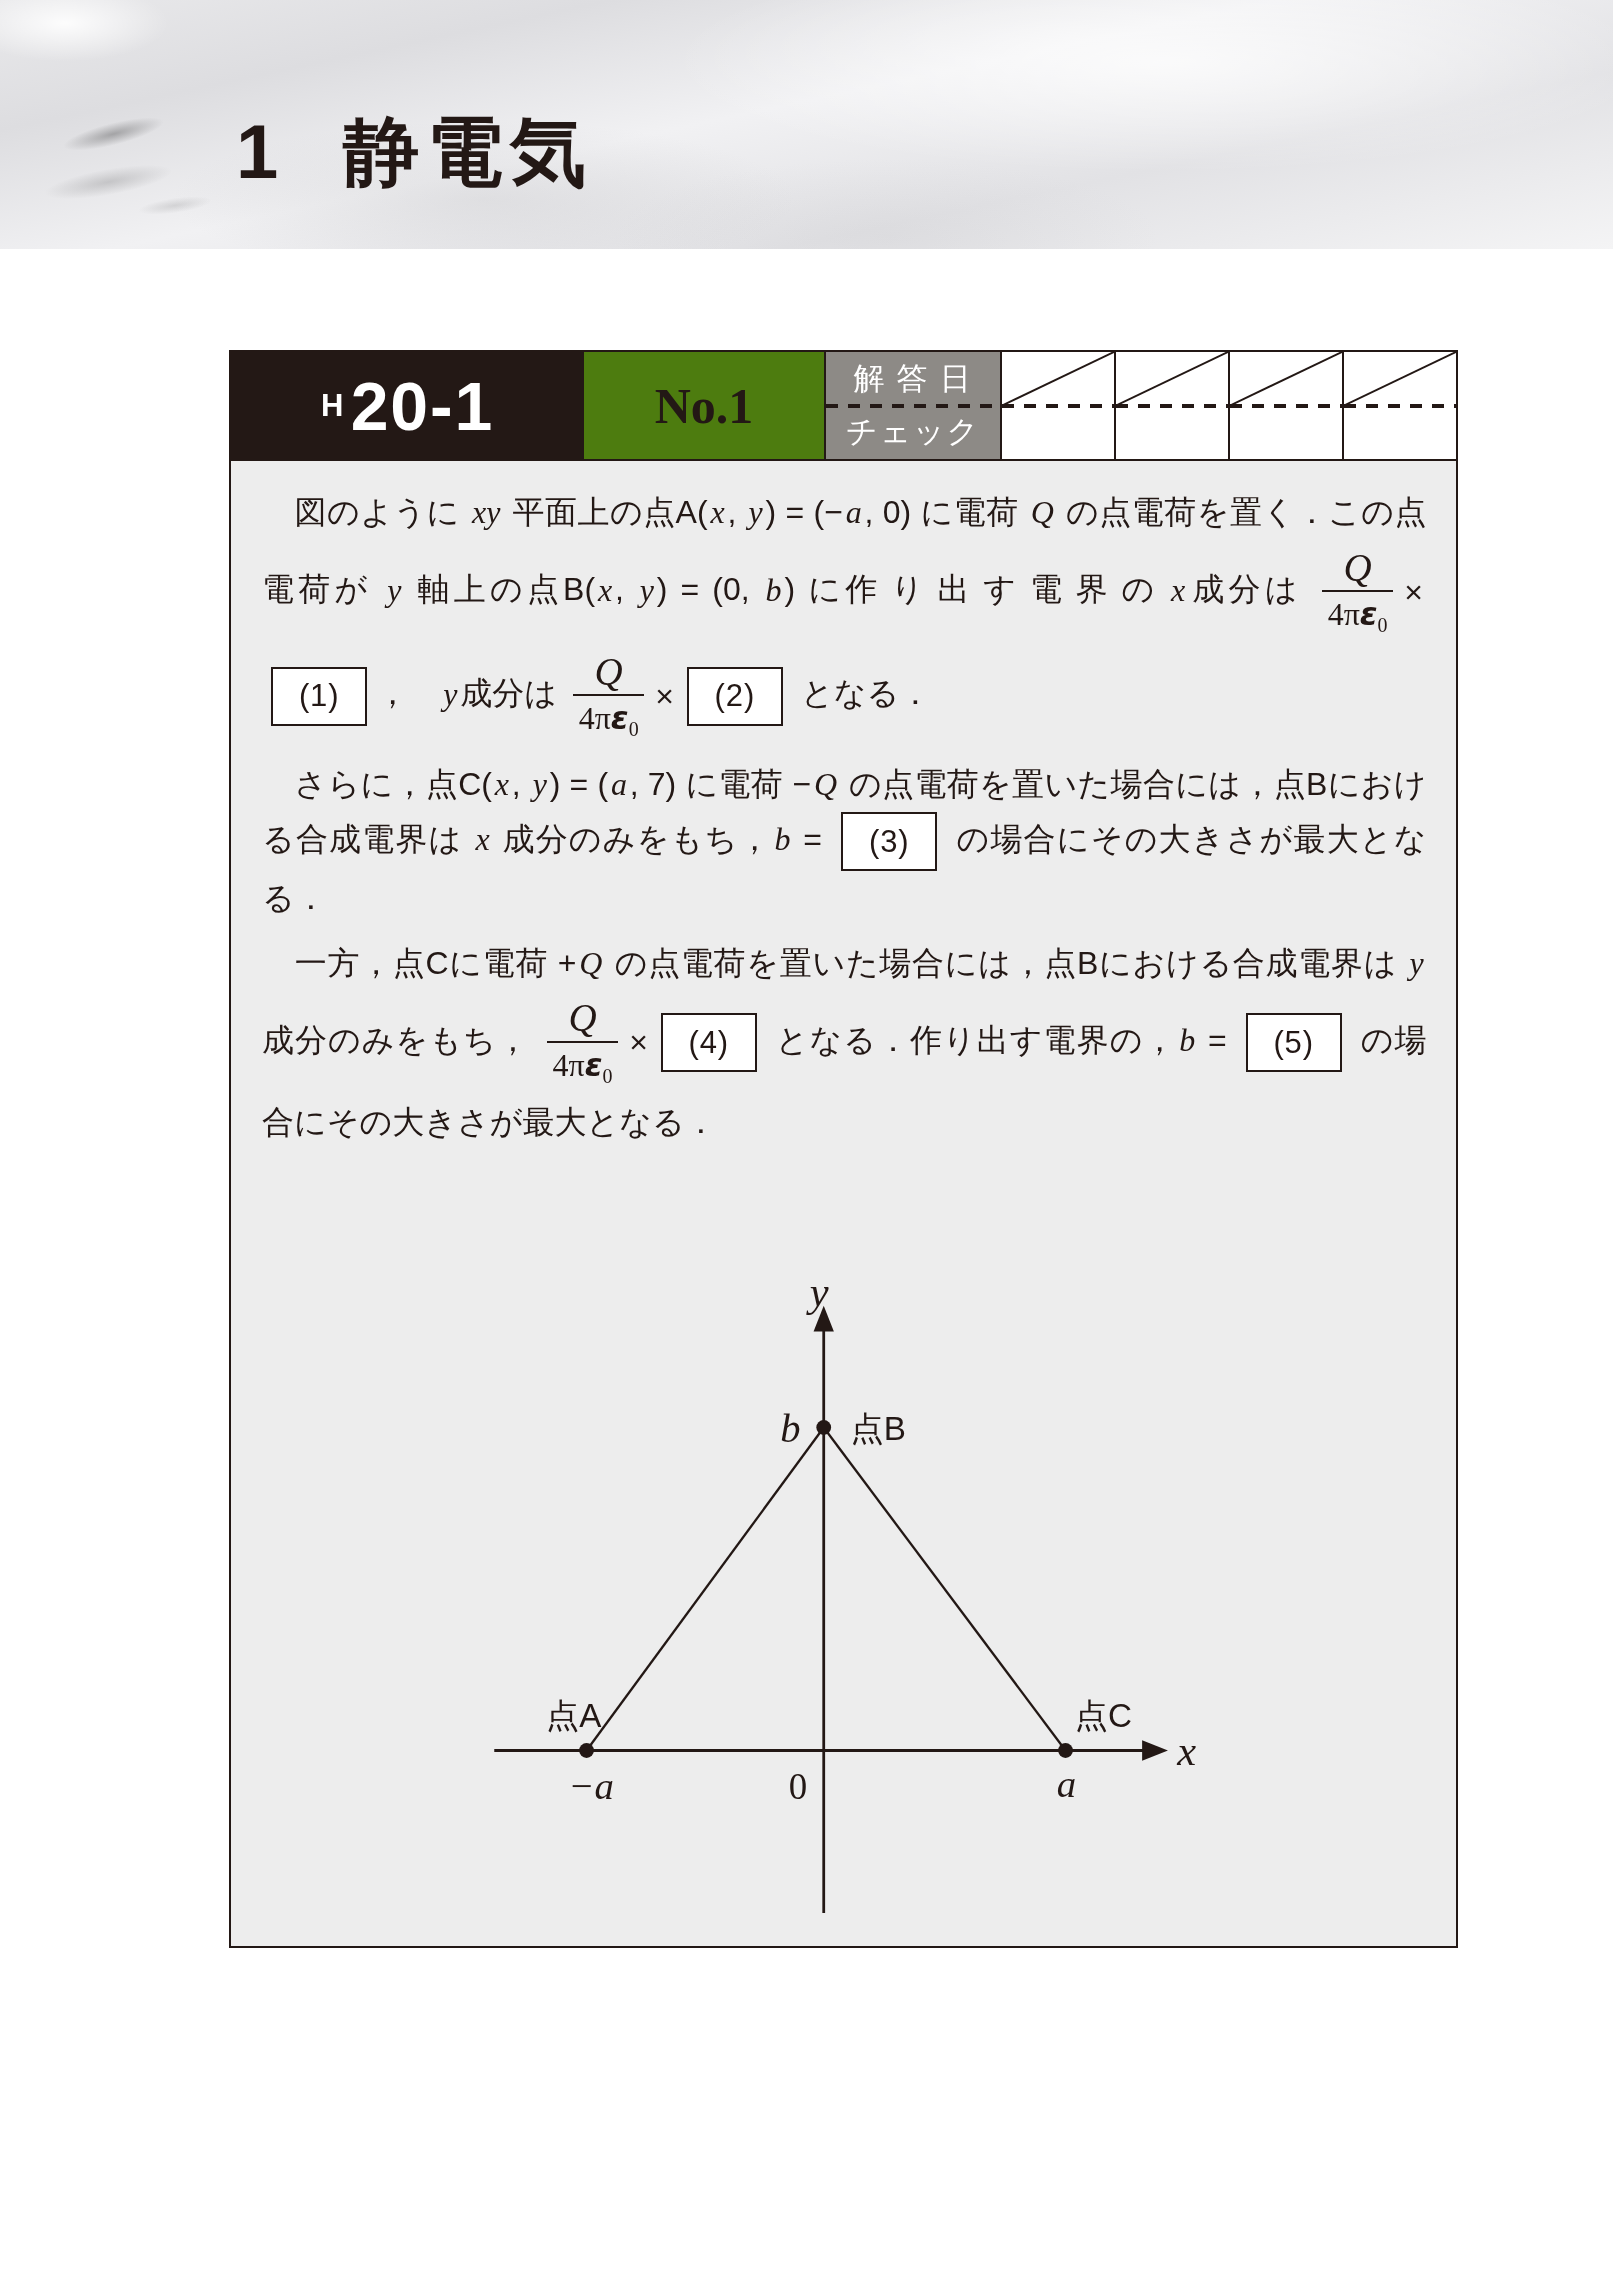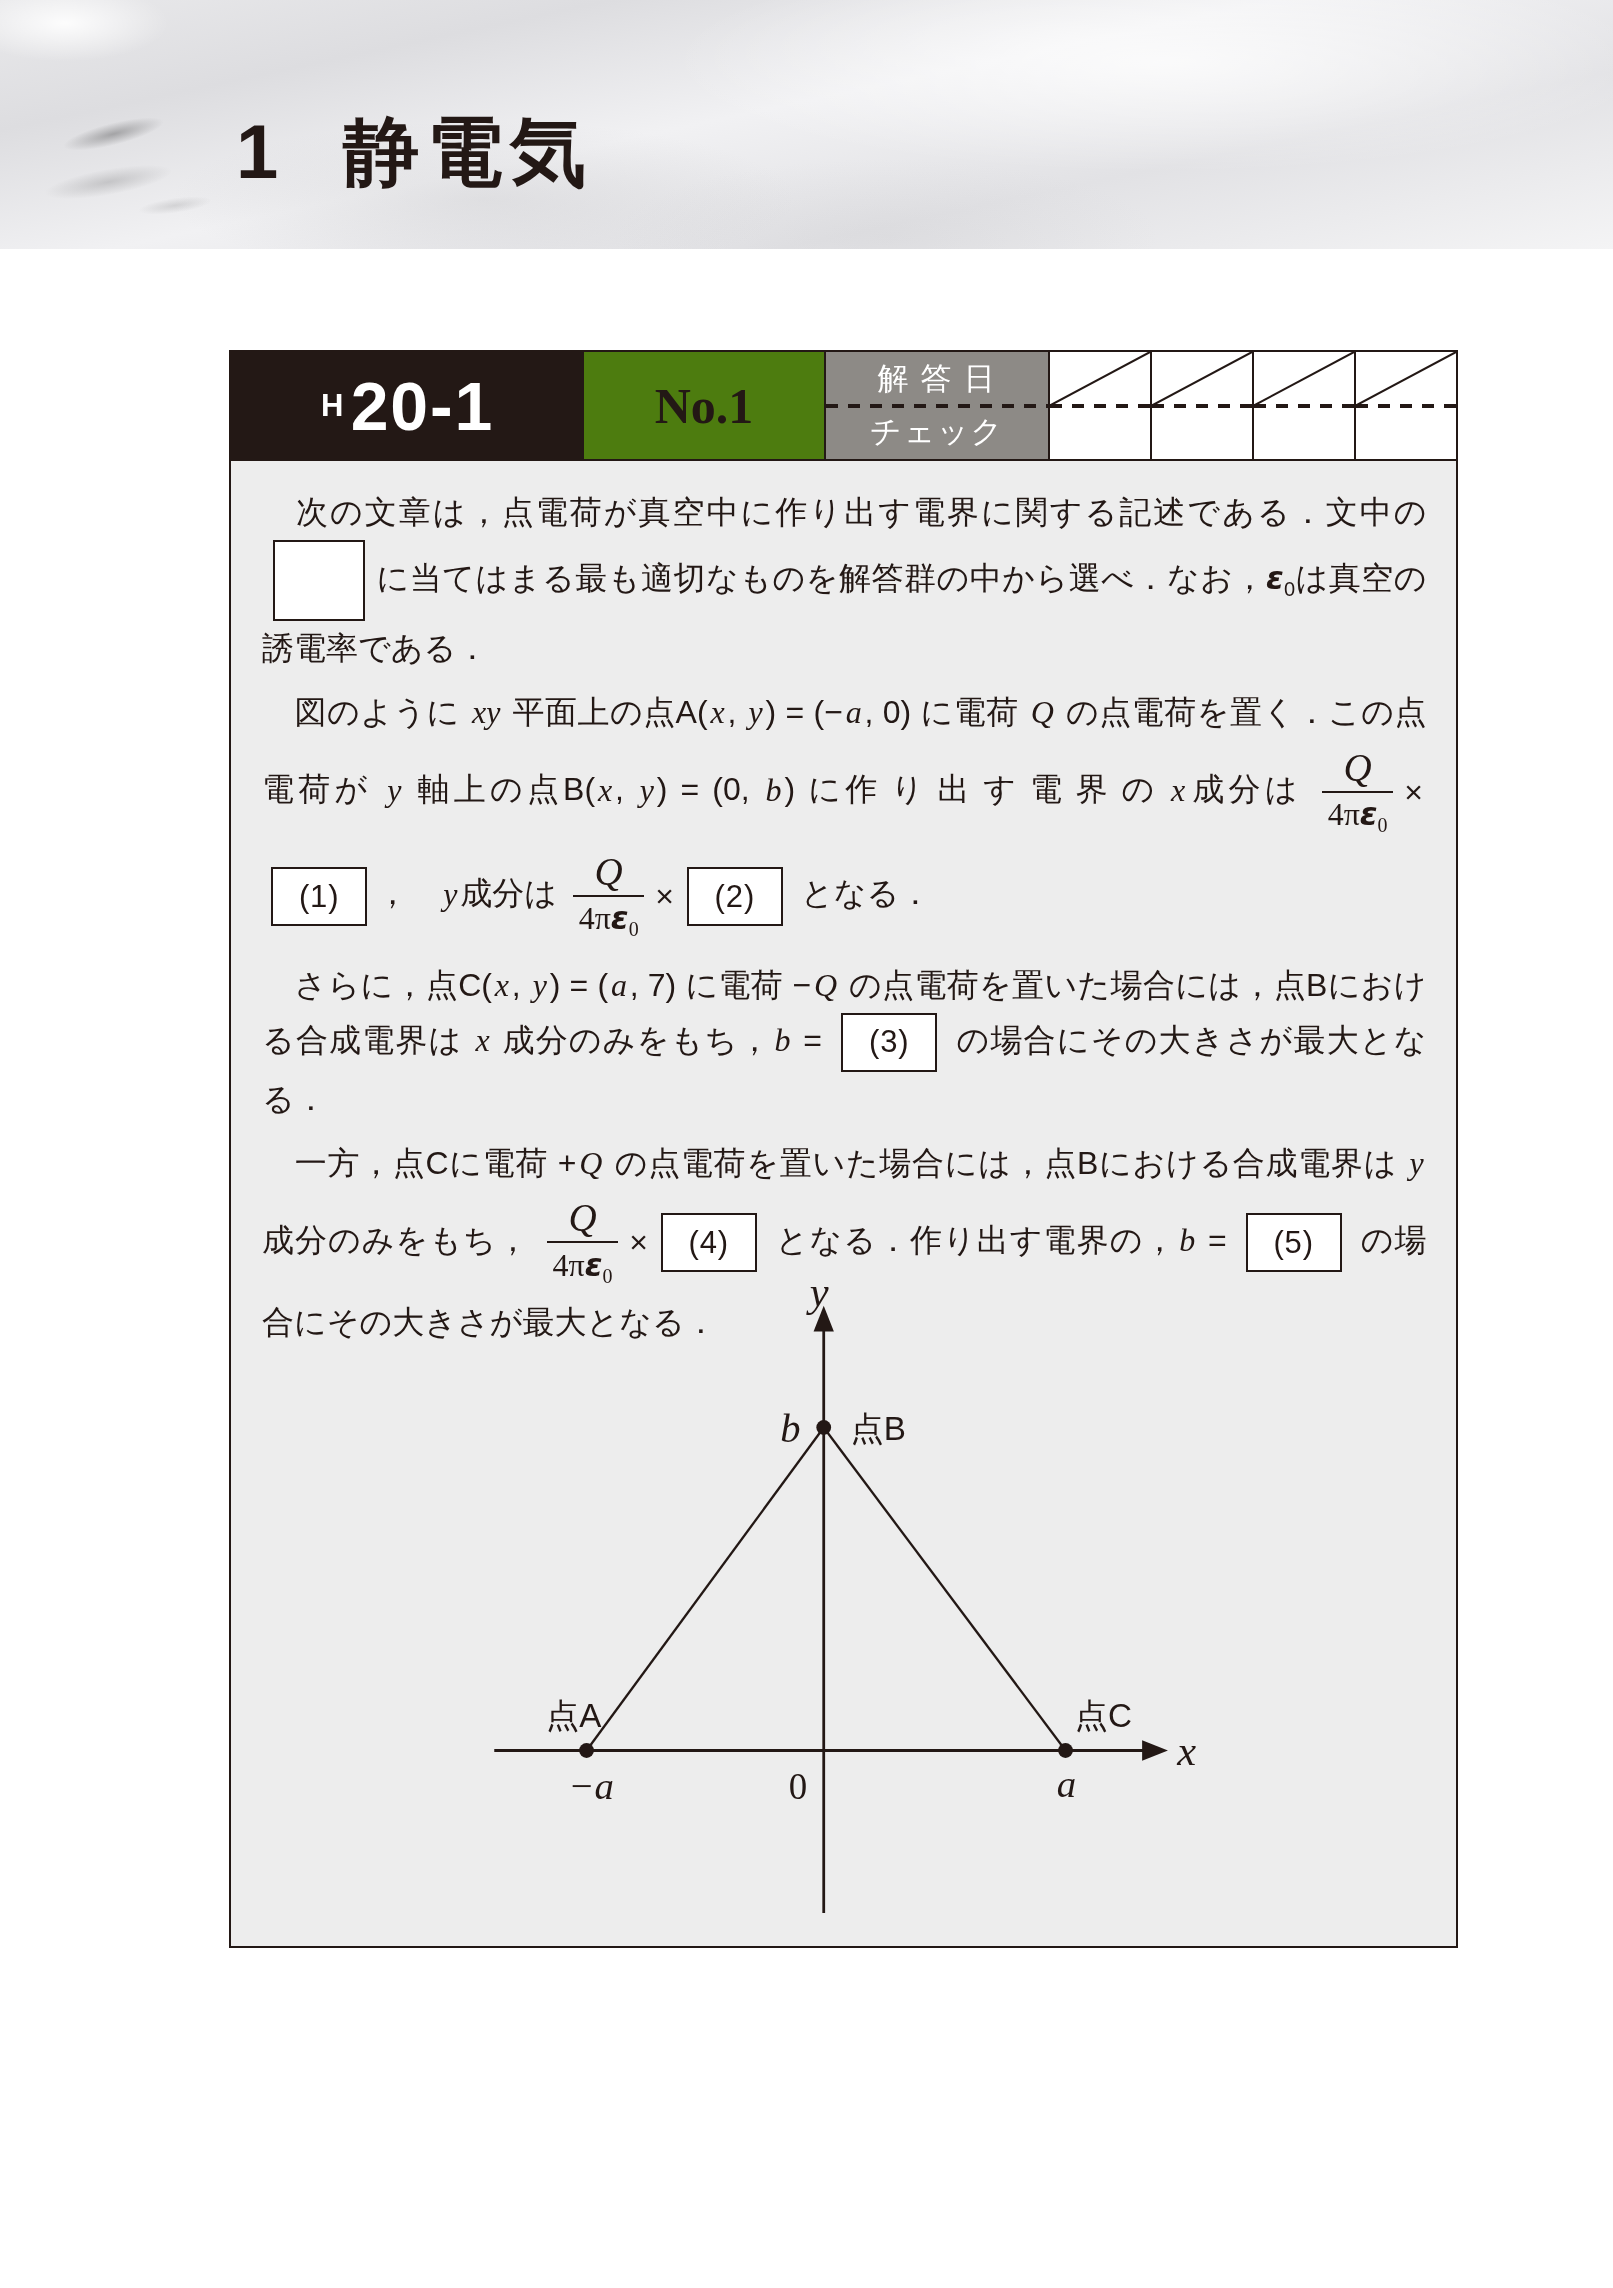--- a/index.html
+++ b/index.html
@@ -48,21 +48,21 @@
     width:353px;background:#231815;color:#fff;
     display:flex;align-items:center;justify-content:center;gap:7.4px;
   }
   .cell-id .era{font-size:31px;font-weight:bold;line-height:1;}
   .cell-id .code{font-size:68px;font-weight:bold;line-height:1;letter-spacing:1.8px;}
   .cell-no{
     width:242px;background:#4d7c0f;border-right:2.8px solid var(--ink);
     display:flex;align-items:center;justify-content:center;
     font-family:"Liberation Serif","DejaVu Serif",serif;font-size:50px;font-weight:bold;
   }
-  .cell-date{width:222px;background:var(--midgray);color:#fff;position:relative;
+  .cell-date{width:174px;background:var(--midgray);color:#fff;position:relative;
     display:flex;flex-direction:column;}
   .cell-date .row{flex:1;display:flex;align-items:center;justify-content:center;
     font-size:31px;letter-spacing:1.8px;}
   .cell-attempt{flex:1;background:#ffffff;border-left:2.8px solid var(--ink);position:relative;}
   .dash{
     position:absolute;left:0;right:0;top:50%;height:4.6px;margin-top:-1.8px;
     background-image:repeating-linear-gradient(90deg,var(--ink) 0 12px,transparent 12px 22px);
   }
   .diag{position:absolute;inset:0;width:100%;height:50%;}
 
@@ -146,23 +146,20 @@
     <div class="cell cell-attempt">
       <svg class="diag" viewBox="0 0 100 100" preserveAspectRatio="none">
           <line x1="0" y1="100" x2="100" y2="0" stroke="#231815" stroke-width="2" vector-effect="non-scaling-stroke"></line>
         </svg>
       <div class="dash"></div>
     </div>
   </div>
 
   <div class="p-body">
 
-    <p>
-      <span>　次の文章は，点電荷が真空中に作り出す電界に関する記述である．文中の</span><span class="blank-box"></span><span>に当てはまる最も適切なものを解答群の中から選べ．なお，</span><span class="eps">ε</span><sub class="e0">0</sub><span>は真空の誘電率である．</span>
-    </p>
 
     <p>
       <span>　図のように </span><span class="mi">xy</span><span> 平面上の点A(</span><span class="mi">x</span><span>, </span><span class="mi">y</span><span>) = (−</span><span class="mi">a</span><span>, 0) に電荷 </span><span class="mi">Q</span><span> の点電荷を置く．この点電荷が </span><span class="mi">y</span><span> 軸上の点B(</span><span class="mi">x</span><span>, </span><span class="mi">y</span><span>) = (0, </span><span class="mi">b</span><span>) に</span><span class="spread">作り出す電界の</span><span class="mi">x</span><span>成分は</span>
       <span class="frac">
           <span class="fnum">Q</span>
           <span class="fden"><span>4π</span><span class="eps">ε</span><sub class="e0">0</sub></span>
         </span><span class="times">×</span><span class="abox">(1)</span><span>，　</span><span class="mi">y</span><span>成分は</span>
       <span class="frac">
           <span class="fnum">Q</span>
           <span class="fden"><span>4π</span><span class="eps">ε</span><sub class="e0">0</sub></span>

